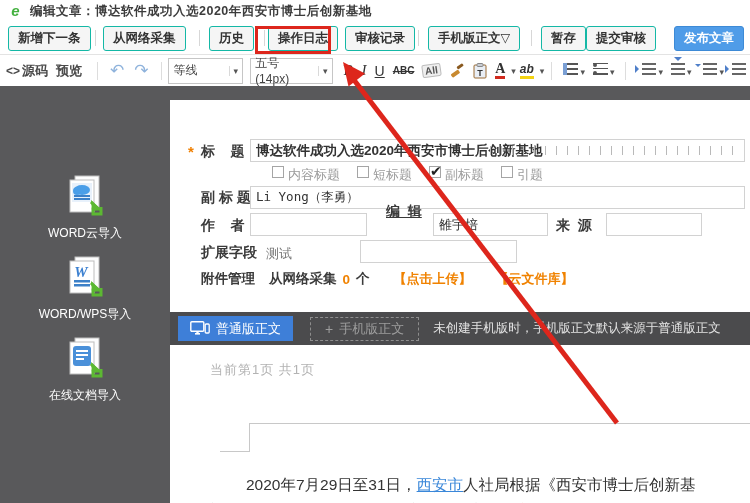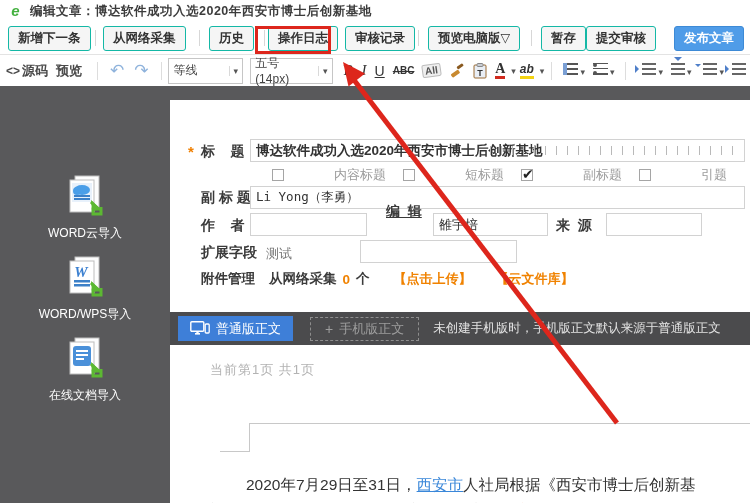--- a/index.html
+++ b/index.html
@@ -74,21 +74,21 @@
   
   .panel { position:absolute; left:170px; top:100px; width:580px; height:212px; background:#fff; }
   .f-label { position:absolute; font-weight:bold; color:#3a3a3a; font-size:14px; white-space:pre; }
   .req { position:absolute; color:#f07f00; font-size:15px; font-weight:bold; }
   .f-input { position:absolute; border:1px solid #d2d2d2; background:#fff; height:23px;
     font-size:13px; color:#333; padding:0 5px; font-family:inherit; }
   .title-input { font-weight:bold; font-size:13.5px; }
   .ruler { position:absolute; pointer-events:none; height:9px;
     background:repeating-linear-gradient(to right,#b9b9b9 0 1px,transparent 1px 11px); }
   .cb-row { position:absolute; display:flex; align-items:center; color:#9a9a9a; font-size:13px; }
-  .cb { display:flex; align-items:center; margin-right:17px; cursor:pointer;gap:46px; }
+  .cb { display:flex; align-items:flex-start; margin-right:17px; cursor:pointer; }
   .cb-box { width:12px; height:12px; border:1px solid #a5a5a5; background:#fff; margin-right:4px;
     font-size:14px; line-height:9px; color:#222; font-weight:bold; overflow:visible; }
   .mono { font-family:"DejaVu Sans Mono","Liberation Mono",monospace; font-size:12.5px; }
   .attach-row { position:absolute; display:flex; align-items:center; font-size:13.5px; }
   .attach-row .dark { font-weight:bold; color:#3a3a3a; }
   .attach-row .cnt { color:#f08200; font-weight:bold; margin:0 6px; }
   .o-link { color:#f08200; font-weight:bold; margin-left:24px; cursor:pointer; font-size:13px; }
 
   
   .tabbar { position:absolute; left:170px; top:312px; width:580px; height:33px; background:#4b4b4d;
@@ -129,21 +129,21 @@
 <div class="toolbar">
   <button class="tbtn" style="left:8px;">新增下一条</button>
   <span class="tdiv" style="left:95px;"></span>
   <button class="tbtn" style="left:103px;">从网络采集</button>
   <span class="tdiv" style="left:199px;"></span>
   <button class="tbtn" style="left:209px;">历史</button>
   <span class="tdiv" style="left:264px;"></span>
   <button class="tbtn" style="left:268px;">操作日志</button>
   <button class="tbtn" style="left:345px;">审核记录</button>
   <span class="tdiv" style="left:418px;"></span>
-  <button class="tbtn" style="left:428px;">预览电脑版▽</button>
+  <button class="tbtn" style="left:428px;">手机版正文▽</button>
   <span class="tdiv" style="left:531px;"></span>
   <button class="tbtn" style="left:541px;">暂存</button>
   <button class="tbtn" style="left:586px;">提交审核</button>
   <button class="tbtn primary" style="left:674px;">发布文章</button>
 </div>
 
 <div class="edit-sep"></div>
 
 <div class="etoolbar">
   <span class="etxt"><span class="ecode">&lt;&gt;</span><span>源码</span></span>

